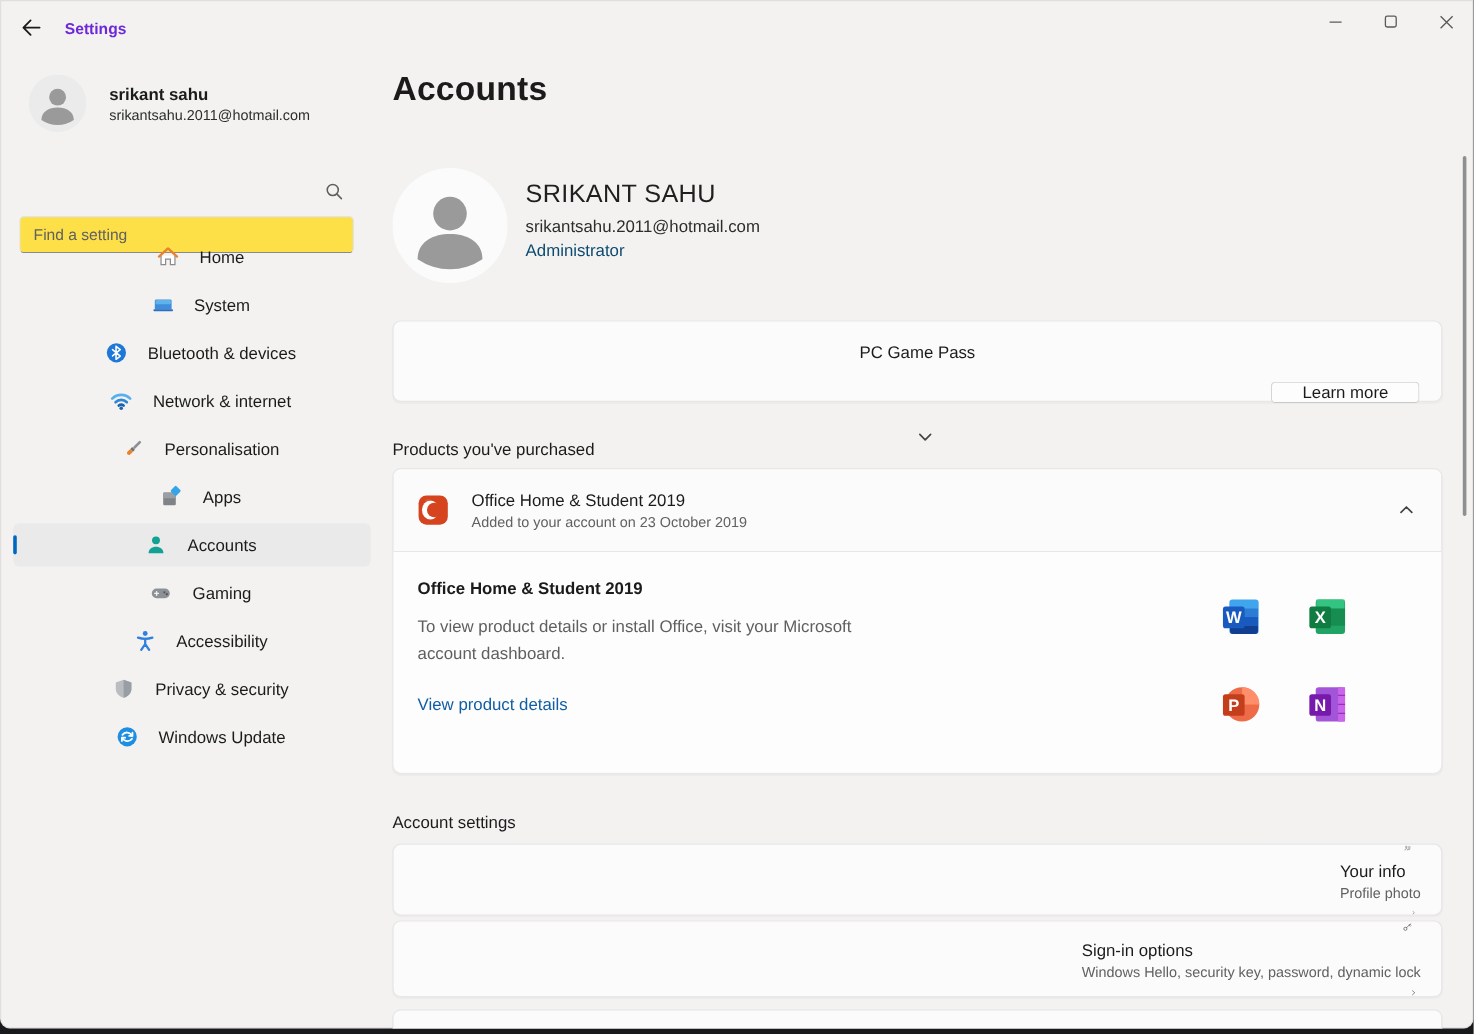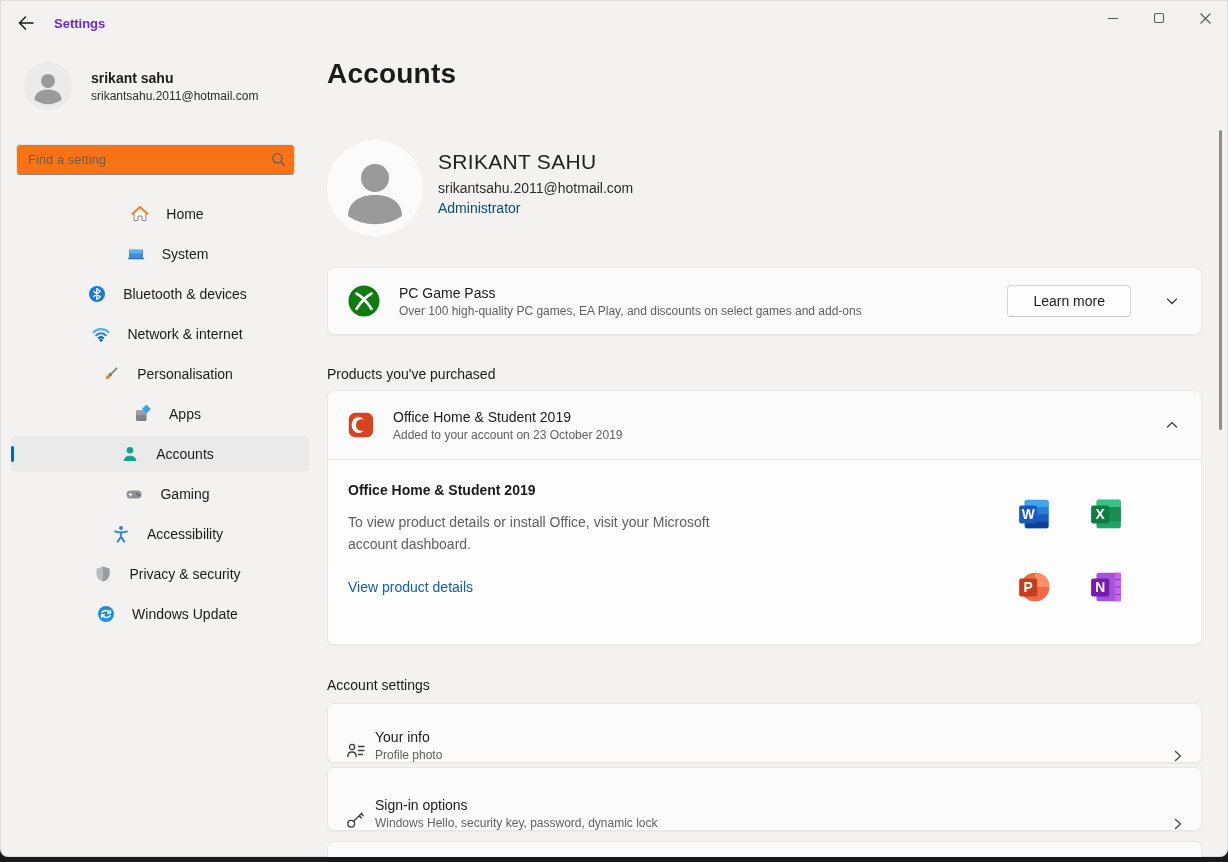--- a/index.html
+++ b/index.html
@@ -26,22 +26,22 @@
   .caption-btns { position:absolute; right:0; top:0; display:flex; }
   .caption-btn { width:46px; height:36px; display:flex; align-items:center; justify-content:center; cursor:pointer; }
   
   .sidebar { position:absolute; top:44px; left:0; width:320px; bottom:0; }
   .user-card { position:absolute; left:24px; top:18px; display:flex; align-items:center; gap:19px; }
   .user-name { font-size:14px; font-weight:700; color:#1b1b1b; }
   .user-email { font-size:12px; color:#2d2d2d; margin-top:3px; }
   .search-box { position:absolute; left:16px; top:100px; width:279px; height:31px; }
   .search-box input {
     width:100%; height:100%; border:1px solid #e3e3e3; border-bottom:1px solid #8a8a8a;
-    border-radius:4px; background:#f97316; padding:0 32px 0 11px; font-size:13px;
-    font-family:"Liberation Sans", sans-serif; color:#1a1a1a; outline:none;
+    border-radius:4px; background:#fde047; padding:0 32px 0 11px; font-size:13px;
+    font-family:"Liberation Sans", sans-serif; color:#1a1a1a; outline:none;margin-top:36px;
   }
   .search-box input::placeholder { color:#616161; }
   .search-ic { position:absolute; right:9px; top:8px; }
   .nav { position:absolute; top:152px; left:0; right:0; }
   .nav-item {
     position:relative; height:36px; margin:0 11px 4px 11px; border-radius:5px;
     display:flex; align-items:center; gap:16px; padding-left:14px;
     font-size:14px; color:#1b1b1b; cursor:pointer;justify-content:center;
   }
   .nav-item.selected { background:#eaeaea; }
@@ -53,20 +53,21 @@
   
   .main { position:absolute; left:327px; top:44px; width:875px; bottom:0; }
   .page-title { position:absolute; left:0; top:14px; font-size:28px; font-weight:700; color:#1b1b1b; letter-spacing:0.2px; }
   .profile { position:absolute; left:0; top:96px; display:flex; gap:15px; }
   .profile-name { font-size:21px; color:#1f1f1f; margin-top:10px; letter-spacing:0.3px; }
   .profile-email { font-size:14px; color:#2c2c2c; margin-top:6px; }
   .profile-role { font-size:14px; color:#0c4a6e; margin-top:4px; }
   .card {
     background:#fbfbfb; border:1px solid #e7e7e7; border-radius:7px;
     box-shadow:0 1px 1px rgba(0,0,0,0.03);
+    flex-direction:column;
   }
   .gamepass { position:absolute; left:0; top:223px; width:875px; height:68px;
     display:flex; align-items:center; padding:0 18px; gap:17px; }
   .row-title { font-size:14px; color:#1b1b1b; }
   .row-sub { font-size:12px; color:#616161; margin-top:3px; }
   .learn-btn {
     margin-left:auto; height:32px; padding:0 25px; font-size:14px; color:#1b1b1b;
     background:#fdfdfd; border:1px solid #d5d5d5; border-bottom-color:#c8c8c8;
     border-radius:4px; cursor:pointer; font-family:"Liberation Sans", sans-serif;
   }
@@ -265,21 +266,20 @@
       </div>
     </div>
 
     <div class="card gamepass">
       <svg width="36" height="36" viewBox="0 0 36 36">
         <circle cx="18" cy="18" r="15.5" fill="#107c10"></circle>
         <path d="M10.5 10.5 c5 2.6 10.5 8.4 15 15.5 M25.5 10.5 c-5 2.6 -10.5 8.4 -15 15.5" stroke="#ffffff" stroke-width="2.6" fill="none" stroke-linecap="round"></path>
       </svg>
       <div>
         <div class="row-title">PC Game Pass</div>
-        <div class="row-sub">Over 100 high-quality PC games, EA Play, and discounts on select games and add-ons</div>
       </div>
       <button class="learn-btn">Learn more</button>
       <button class="chev-btn" style="margin-left:13px;">
         <svg width="14" height="14" viewBox="0 0 14 14">
           <path d="M2.5 5 L7 9.5 L11.5 5" fill="none" stroke="#454545" stroke-width="1.4" stroke-linecap="round" stroke-linejoin="round"></path>
         </svg>
       </button>
     </div>
 
     <div class="section-h" style="top:322px;">Products you've purchased</div>

